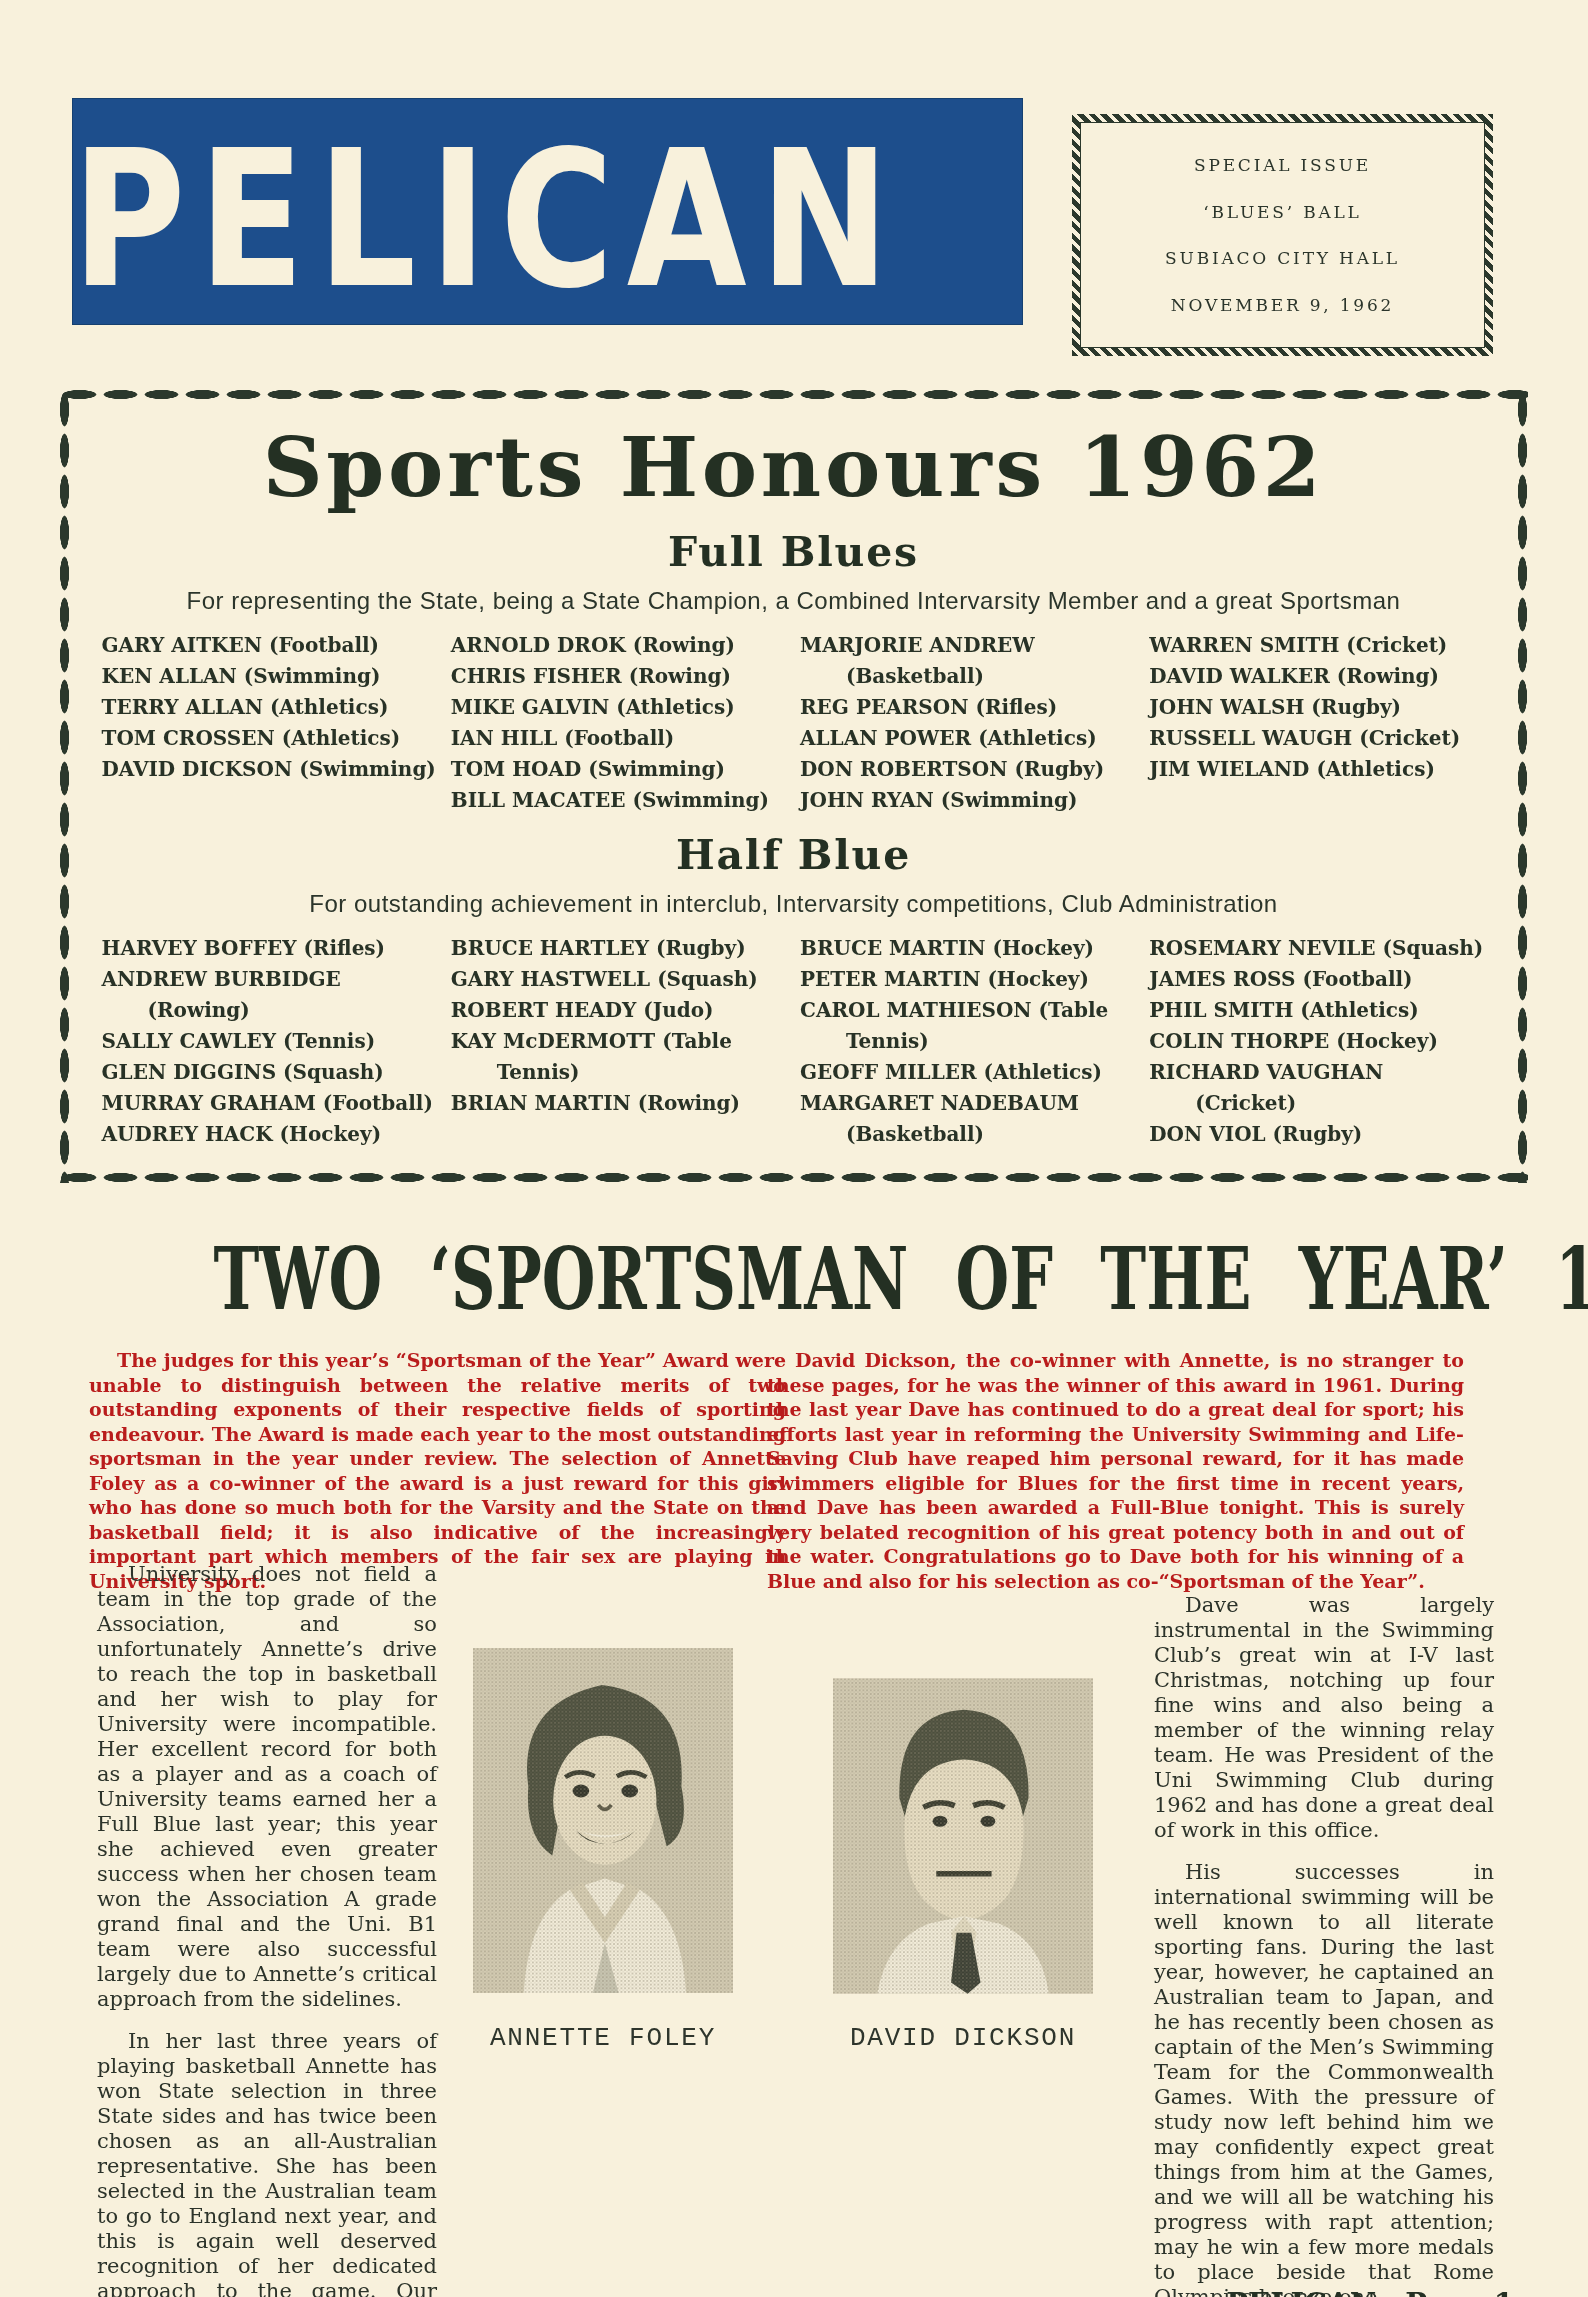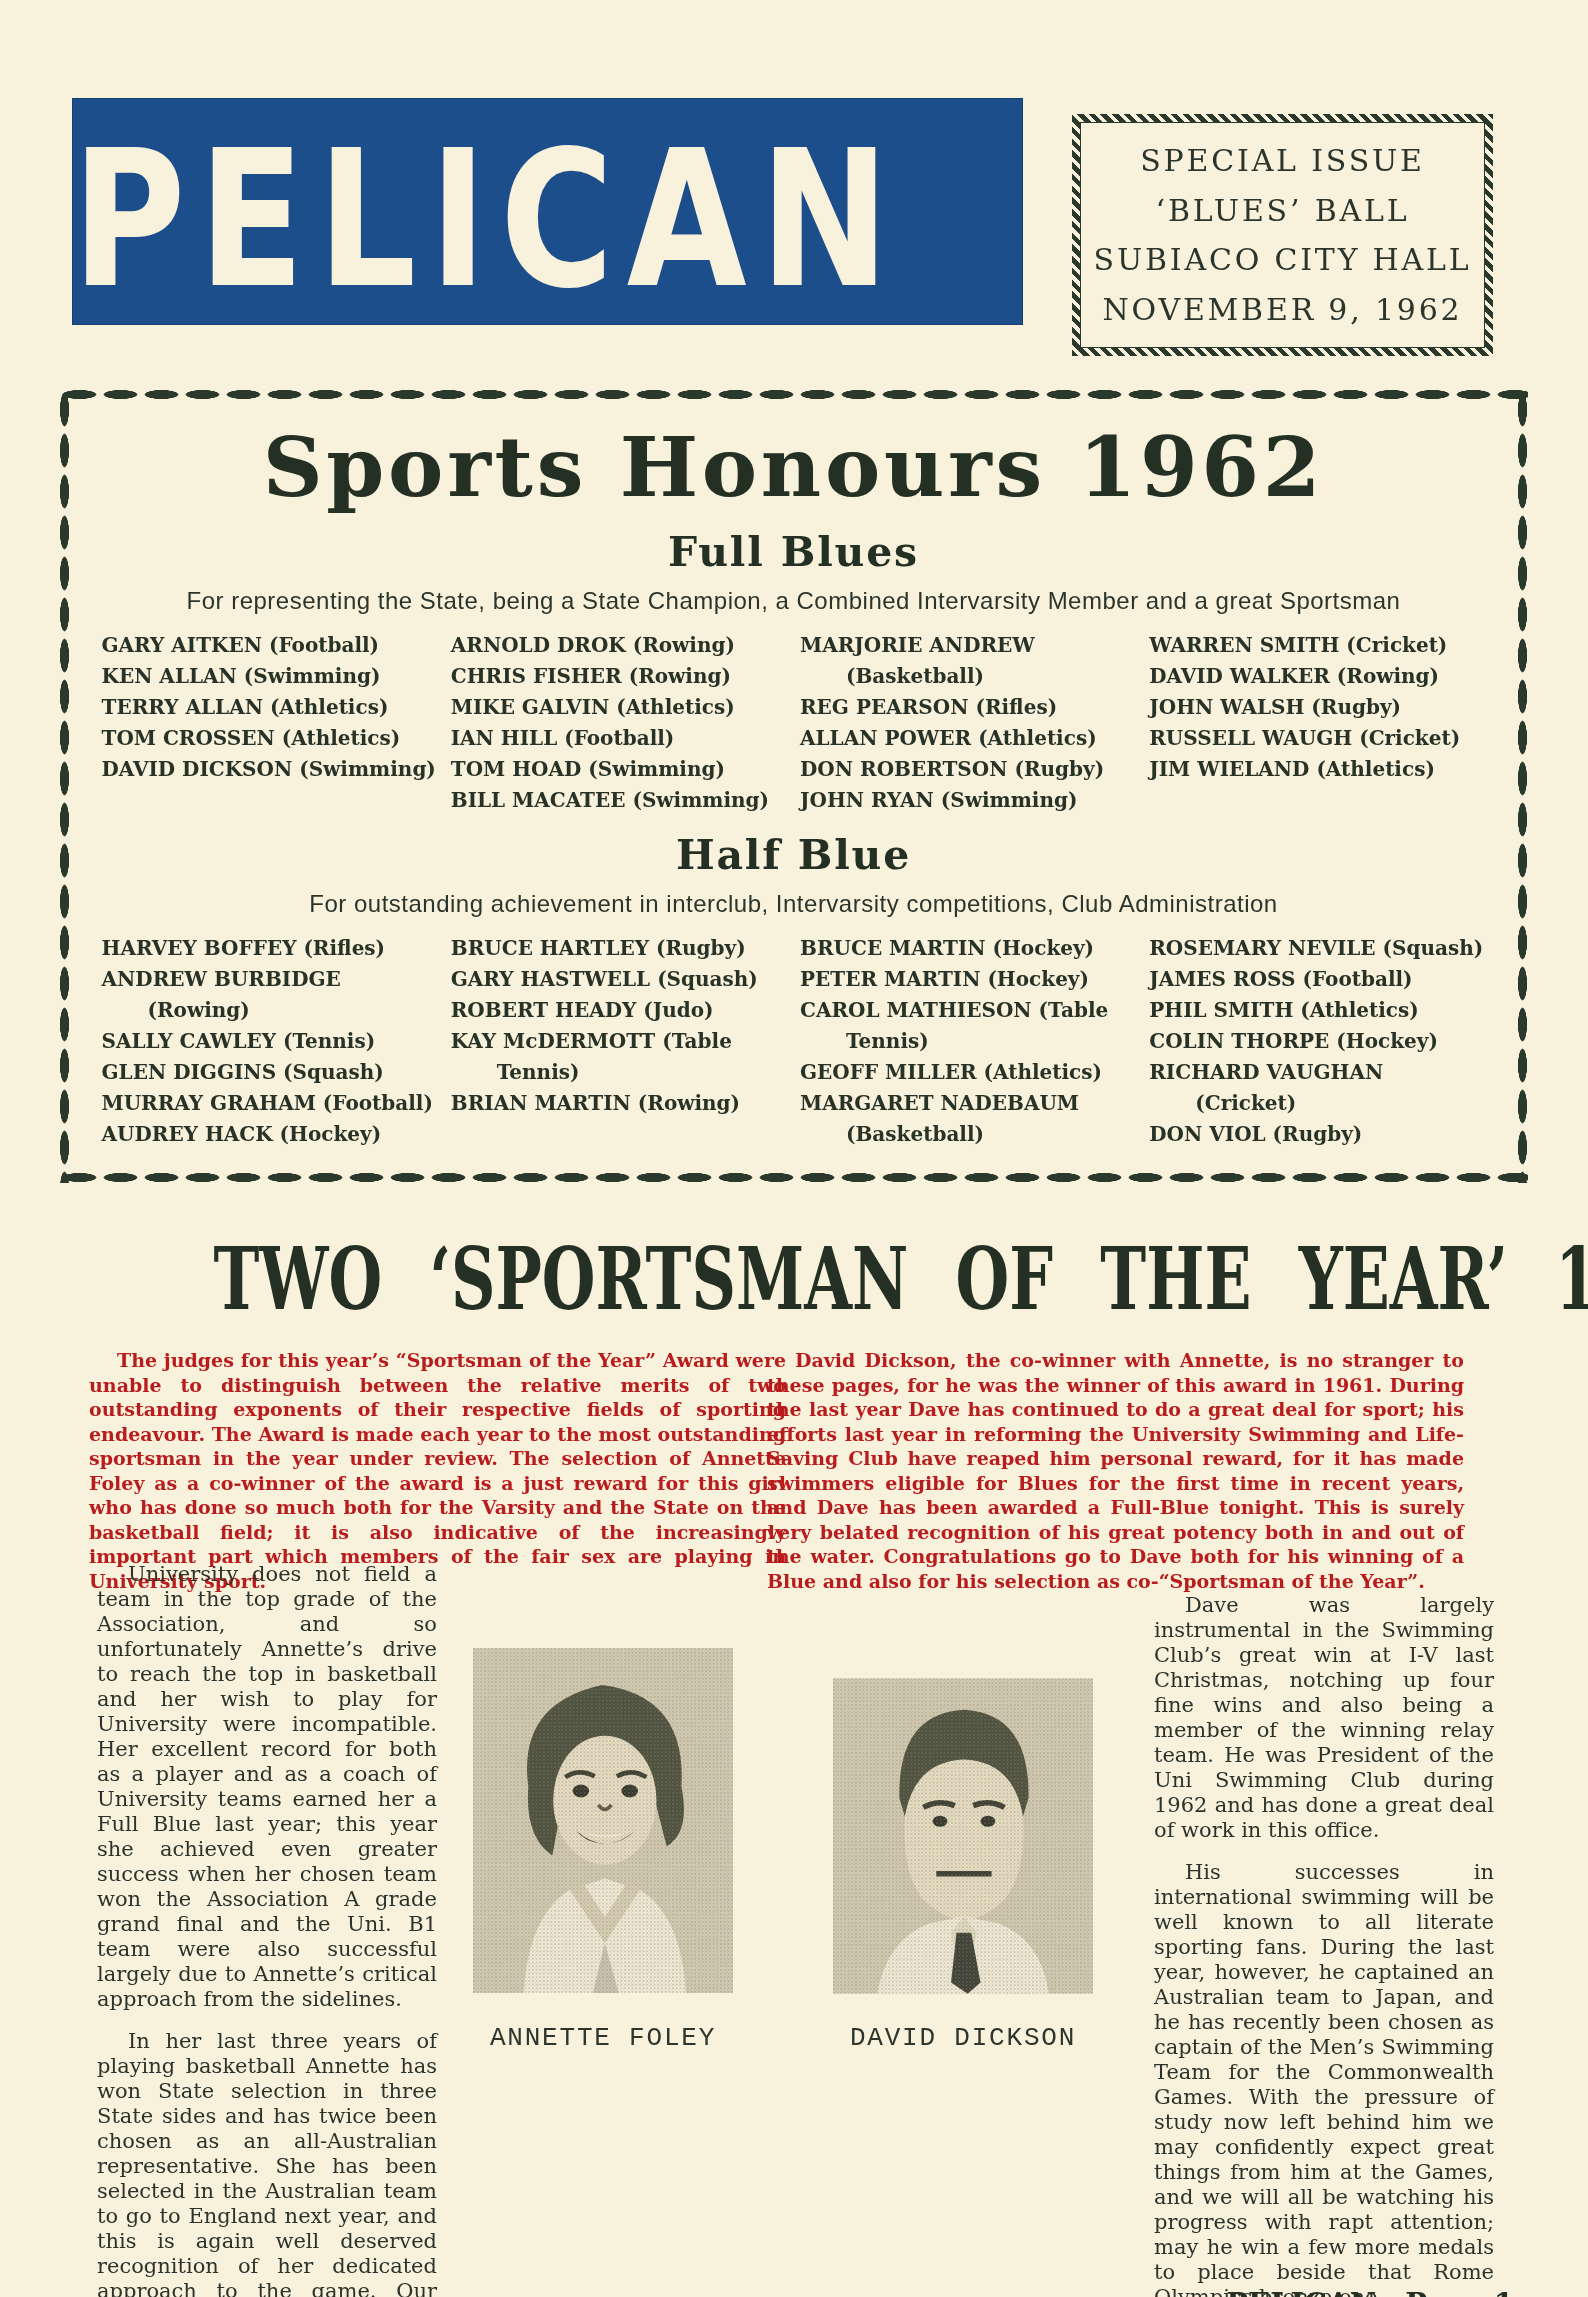--- a/index.html
+++ b/index.html
@@ -28,21 +28,21 @@
     box-sizing:border-box;padding:8.3px;
     background:repeating-linear-gradient(45deg,#2b382c 0 4.6px,rgba(0,0,0,0) 4.6px 8.3px);
   }
   .issue-inner{
     width:100%;height:100%;box-sizing:border-box;background:#f8f1dc;
     border:1.8px solid #2b382c;
     display:flex;flex-direction:column;justify-content:space-evenly;align-items:center;
     padding:5.5px 3.7px;
   }
   .issue-line{
-    font-family:"DejaVu Serif",serif;font-size:30px;letter-spacing:2.8px;
+    font-family:"DejaVu Serif",serif;font-size:17px;letter-spacing:2.8px;
     color:#2b352b;white-space:nowrap;
   }
   
   .honours{position:absolute;left:59px;top:389px;width:1469px;height:794px;}
   .chain{position:absolute;background-repeat:repeat;}
   .chain-h{
     left:0;width:100%;height:11px;
     background-image:radial-gradient(closest-side,#2b382c 78%,rgba(0,0,0,0) 85%);
     background-size:41px 11px;background-repeat:repeat-x;
   }

